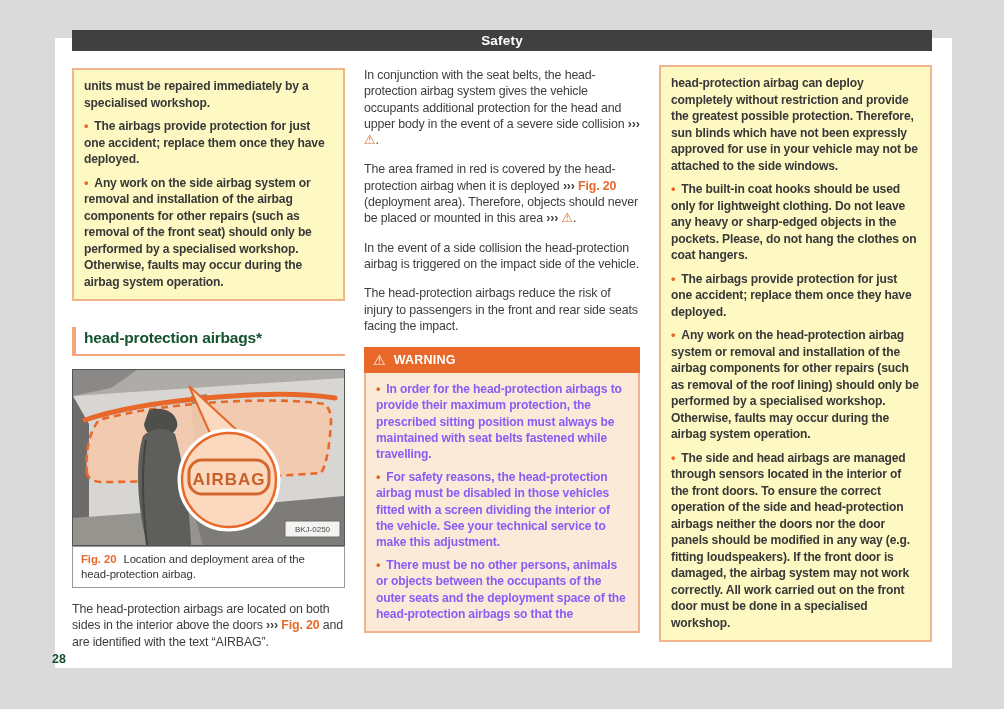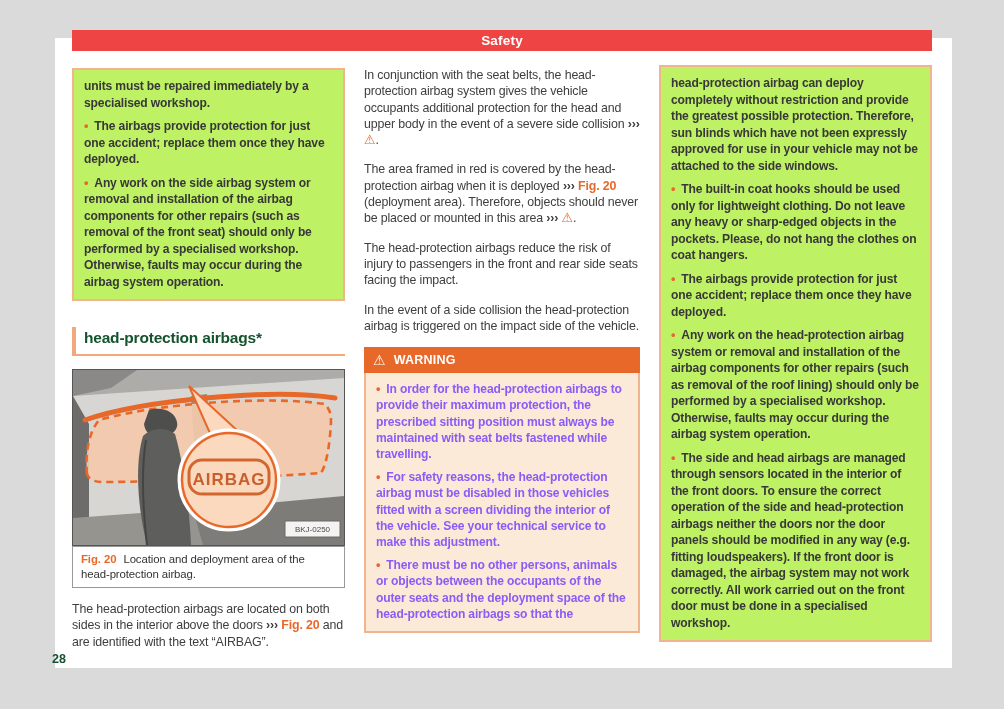--- a/index.html
+++ b/index.html
@@ -1,29 +1,29 @@
 <!DOCTYPE html>
 <html><head>
 <meta charset="utf-8">
 <style>
   html,body{margin:0;padding:0;}
   body{width:1004px;height:709px;overflow:hidden;background:#DADADA;
        font-family:"Liberation Sans","DejaVu Sans",sans-serif;}
   .canvas{position:relative;width:1004px;height:709px;background:#DADADA;}
   .sheet{position:absolute;left:55px;top:38px;width:897px;height:630px;background:#FFFFFF;}
-  .banner{position:absolute;left:72px;top:30px;width:860px;height:21px;background:#ef4444;
+  .banner{position:absolute;left:72px;top:30px;width:860px;height:21px;background:#404040;
           color:#FFFFFF;text-align:center;font-weight:bold;font-size:13.5px;line-height:21px;
           letter-spacing:.2px;}
   .col{position:absolute;}
   .col1{left:72px;top:68px;width:273px;}
   .col2{left:364px;top:67px;width:276px;}
   .col3{left:659px;top:65px;width:273px;}
 
   .body-text{font-size:12.4px;line-height:16.3px;color:#3E3E3E;letter-spacing:-.15px;margin:0 0 13px;}
-  .note-box{background:#bef264;border:2px solid #F2B48C;padding:8px 10px 9px;
+  .note-box{background:#fef9c3;border:2px solid #F2B48C;padding:8px 10px 9px;
             font-weight:bold;font-size:12.1px;line-height:16.5px;color:#383838;letter-spacing:-.15px;}
   .note-box p{margin:0 0 7px;}
   .note-box p:last-child{margin-bottom:0;}
   .bullet::before{content:"•";color:#E8682A;margin-right:6px;font-size:1.05em;}
   .ref{font-weight:bold;color:#3E3E3E;}
   .fig-ref{color:#E8682A;font-weight:bold;}
   .warn-ico-inline{color:#E8682A;font-size:13px;}
 
   .section-heading{margin:26px 0 0;padding:2px 0 7px 8px;border-left:4px solid #F2A87C;
                    border-bottom:2px solid #F2A87C;font-size:15.5px;line-height:18px;
@@ -102,22 +102,22 @@
     </p>
   </div>
 
   <div class="col col2">
     <p class="body-text">
       <span>In conjunction with the seat belts, the head-protection airbag system gives the vehicle occupants additional protection for the head and upper body in the event of a severe side collision </span><span class="ref">››› </span><span class="warn-ico-inline">⚠</span><span>.</span>
     </p>
     <p class="body-text">
       <span>The area framed in red is covered by the head-protection airbag when it is deployed </span><span class="ref">››› </span><span class="fig-ref">Fig. 20</span><span> (deployment area). Therefore, objects should never be placed or mounted in this area </span><span class="ref">››› </span><span class="warn-ico-inline">⚠</span><span>.</span>
     </p>
+    <p class="body-text">In the event of a side collision the head-protection airbag is triggered on the impact side of the vehicle.</p>
     <p class="body-text">The head-protection airbags reduce the risk of injury to passengers in the front and rear side seats facing the impact.</p>
-    <p class="body-text">In the event of a side collision the head-protection airbag is triggered on the impact side of the vehicle.</p>
 
     <div class="warning-box">
       <div class="warn-head">
         <span class="warn-head-ico">⚠</span>
         <span>WARNING</span>
       </div>
       <div class="warn-body">
         <p class="bullet">In order for the head-protection airbags to provide their maximum protection, the prescribed sitting position must always be maintained with seat belts fastened while travelling.</p>
         <p class="bullet">For safety reasons, the head-protection airbag must be disabled in those vehicles fitted with a screen dividing the interior of the vehicle. See your technical service to make this adjustment.</p>
         <p class="bullet">There must be no other persons, animals or objects between the occupants of the outer seats and the deployment space of the head-protection airbags so that the</p>

